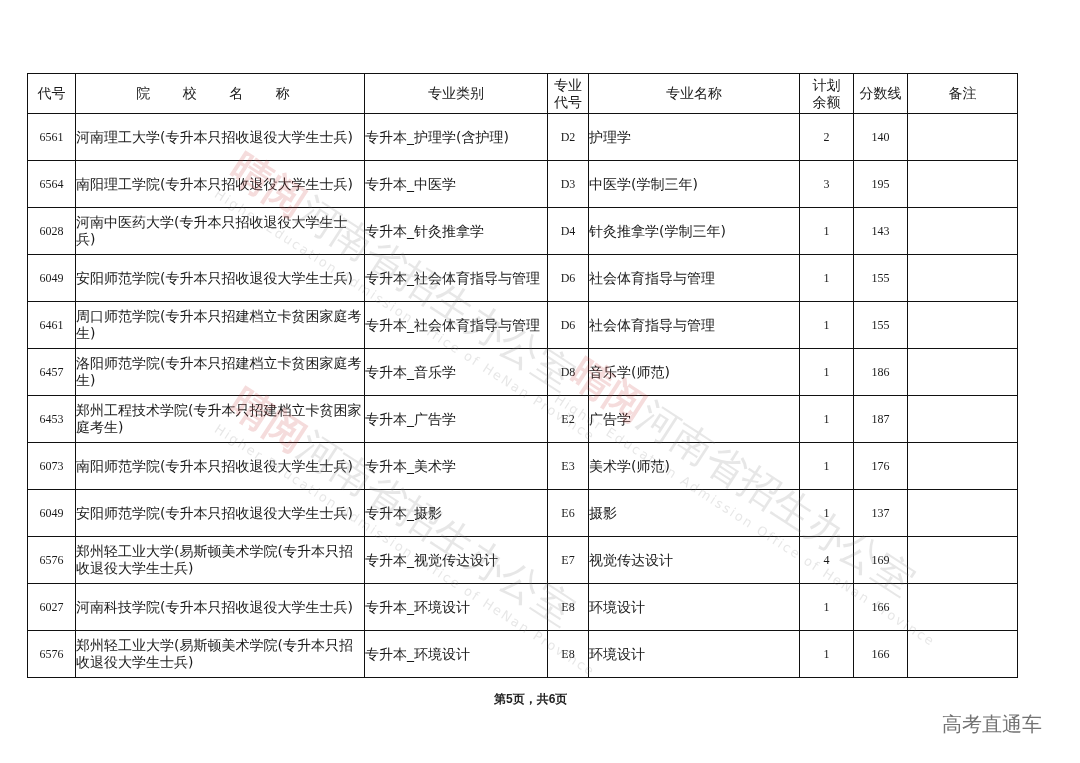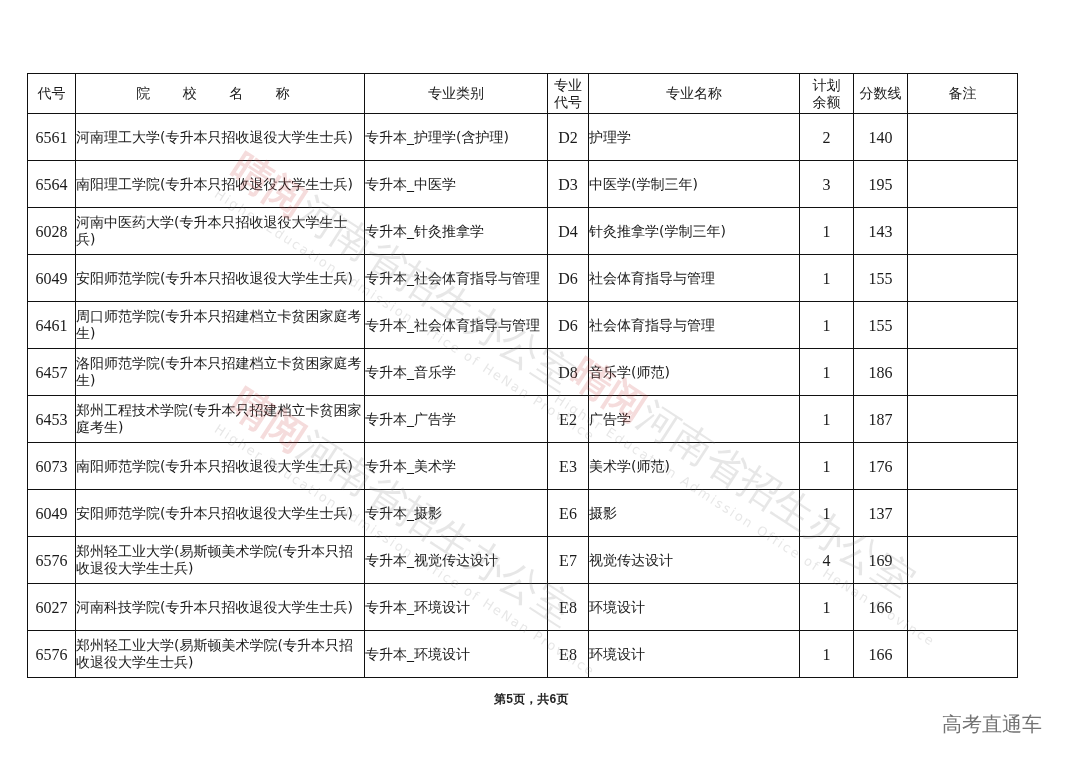--- a/index.html
+++ b/index.html
@@ -7,25 +7,25 @@
          font-family: "DejaVu Serif", "Liberation Serif", serif; color: #1a1a1a; }
   .table-wrap { position: absolute; left: 27px; top: 73px; width: 990px; }
   table { border-collapse: collapse; width: 990px; table-layout: fixed; }
   td, th { border: 1.6px solid #111; padding: 0; font-size: 14px; line-height: 17px;
            font-weight: normal; overflow: hidden; }
   th { height: 39px; font-family: "DejaVu Sans", "Liberation Sans", sans-serif; font-size: 14px; text-align: center; }
   th.two-line { line-height: 17px; font-size: 14px; }
   td { height: 46px; }
   td.c { text-align: center; }
   td.l { text-align: left; padding-left: 0; }
-  td.code { font-family: "Liberation Serif", "DejaVu Serif", serif; font-size: 16px; }
+  td.code { font-family: "Liberation Serif", "DejaVu Serif", serif; font-size: 12px; }
   td.cjk { font-family: "DejaVu Sans", "Liberation Sans", sans-serif; font-size: 14px; }
   .spaced { letter-spacing: 14px; }
   .footer { position: absolute; left: 494px; top: 691px; font-size: 12px;
-            font-family: Liberation Mono, monospace; color: #222; font-weight: bold; }
+            font-family: Liberation Sans, sans-serif; color: #222; font-weight: bold; }
   .brand { position: absolute; left: 942px; top: 711px; font-size: 20px;
            font-family: "DejaVu Sans", "Liberation Sans", sans-serif; color: #737373; }
   .watermark { position: absolute; pointer-events: none; color: rgba(120,120,120,0.18);
                font-family: "DejaVu Sans", "Liberation Sans", sans-serif; transform-origin: left top; white-space: nowrap; }
   .wm-cn { font-size: 40px; }
   .wm-en { font-size: 13px; letter-spacing: 2px; }
   .wm-logo { color: rgba(200,60,60,0.18); font-weight: bold; }
 </style>
 </head>
 <body>

